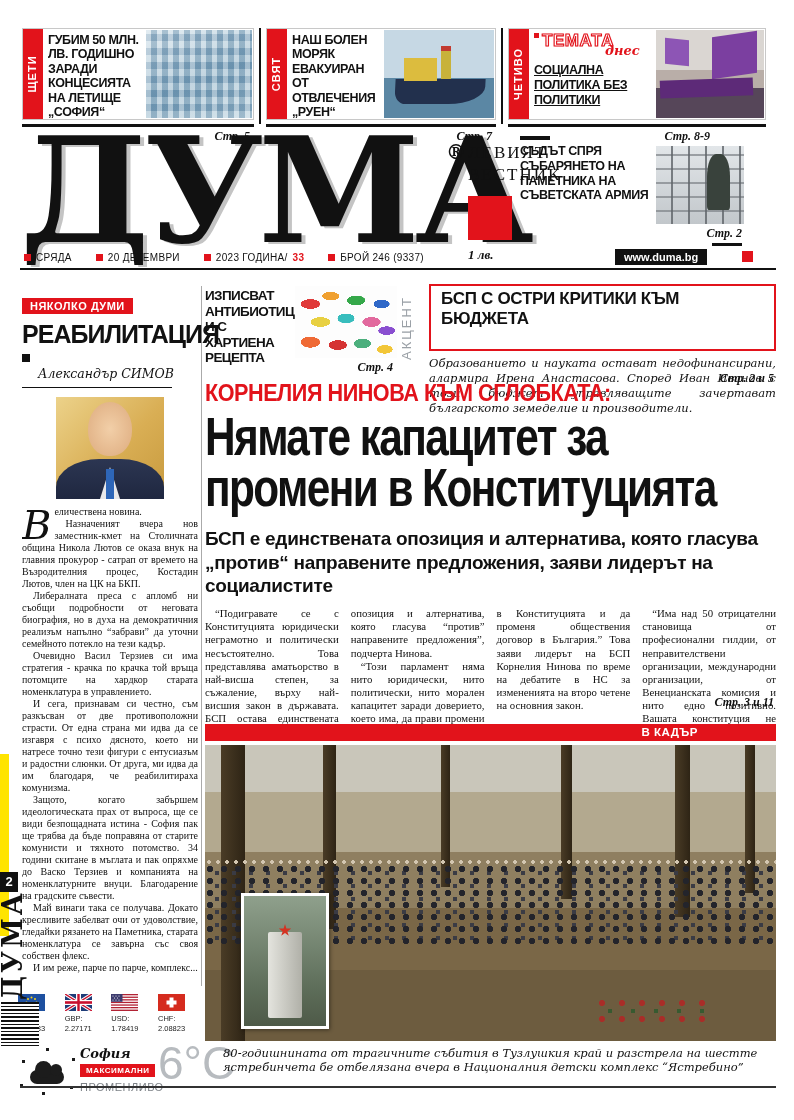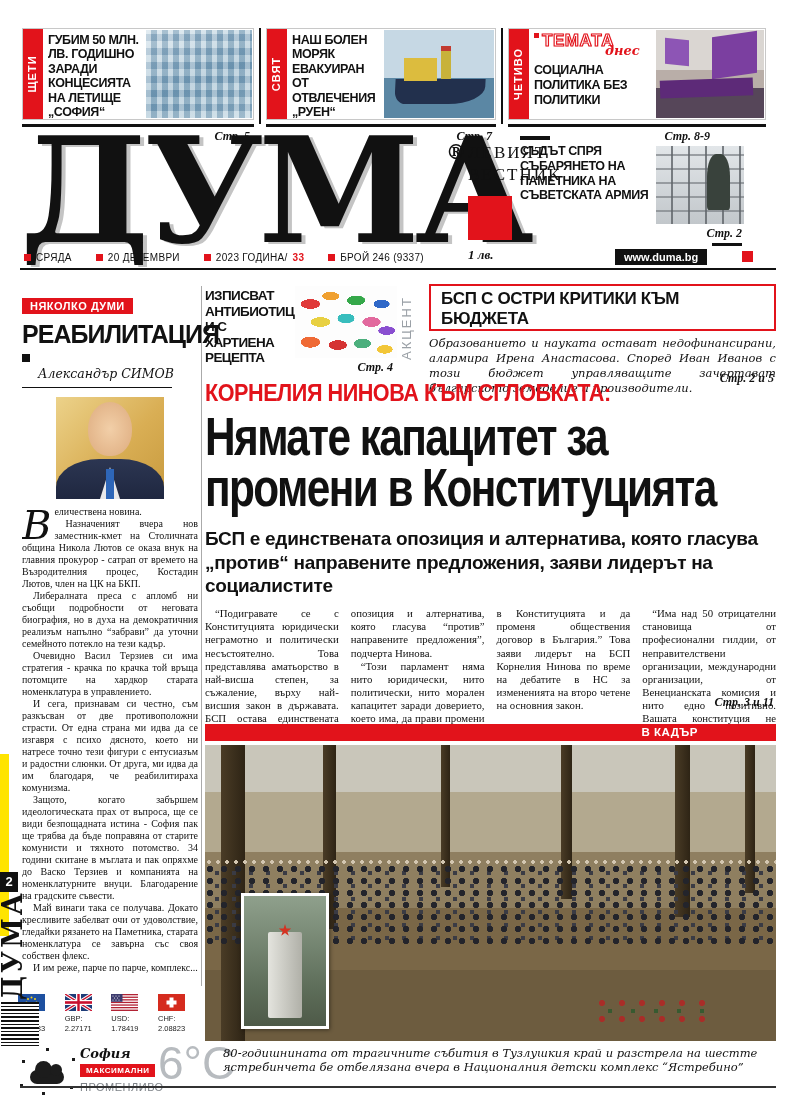--- a/index.html
+++ b/index.html
@@ -20,21 +20,21 @@
   .t1 .t-photo{width:106px}.t2 .t-photo{width:110px}.t3 .t-photo{width:108px}
   .t-rule{height:3px;background:#111;margin-top:4px;}
   .t-ref{text-align:right;font:bold italic 12px "Liberation Serif",serif;padding:2px 4px 0 0;}
   .t3 .t-ref{padding-right:56px;}
   .t3-left{flex:1;padding:2px 2px 0 5px;}
   .brand{position:relative;height:30px;margin-bottom:2px;}
   .brand-sq{position:absolute;left:0;top:2px;width:5px;height:5px;background:#e2131b;}
   .brand-main{position:absolute;left:8px;top:0;font:bold 17px "Liberation Sans",sans-serif;color:#fff;
       letter-spacing:0.5px;-webkit-text-stroke:1.1px #e2131b;text-shadow:0 0 1px #e2131b;}
   .brand-script{position:absolute;left:24px;top:12px;font:bold italic 13px "DejaVu Serif",serif;color:#e2131b;margin-left:47px;}
-  .t3-head{font:bold 12.5px/1.18 "Liberation Sans",sans-serif;letter-spacing:-0.4px;}
+  .t3-head{font:bold 12.5px/1.18 "Liberation Sans",sans-serif;letter-spacing:-0.4px;text-decoration:underline;}
 
   
   .airport{background:
     repeating-linear-gradient(90deg,rgba(255,255,255,.35) 0 5px,rgba(90,130,160,.32) 5px 11px),
     repeating-linear-gradient(0deg,rgba(255,255,255,.28) 0 7px,rgba(60,100,140,.22) 7px 14px),
     linear-gradient(160deg,#c2d7e3,#7fa7bf 55%,#a6c5d5);}
   .ship{position:relative;background:linear-gradient(180deg,#c6d8e4 0 55%,#5b87a4 55% 100%);overflow:hidden;}
   .ship i{position:absolute;display:block;}
   .ship .hull{left:10%;right:8%;bottom:16%;height:28%;background:#22304d;border-radius:0 0 40% 12%/0 0 70% 50%;transform:skewX(-3deg);}
   .ship .sup{left:18%;bottom:42%;width:30%;height:26%;background:#dcbc3e;}
@@ -138,21 +138,21 @@
 
   
   .right{position:absolute;left:205px;top:284px;width:571px;height:836px;}
   .health{position:absolute;left:0;top:2px;width:192px;height:90px;}
   .h-head{position:absolute;left:0;top:2px;width:92px;font:bold 13.5px/1.15 "Liberation Sans",sans-serif;letter-spacing:-0.6px;}
   .h-photo{position:absolute;left:90px;top:0;width:102px;height:72px;}
   .h-ref{position:absolute;right:4px;top:74px;font:bold italic 12px "Liberation Serif",serif;}
   .accent{position:absolute;left:198px;top:0;width:373px;height:94px;}
   .a-label{position:absolute;left:-4px;top:4px;height:72px;writing-mode:vertical-rl;transform:rotate(180deg);
       font:13px "Liberation Sans",sans-serif;color:#9aa0a6;letter-spacing:2px;}
-  .a-box{margin-left:26px;border:2px solid #e2131b;padding:3px 10px 0;
+  .a-box{margin-left:26px;border:2px solid #e2131b;padding:3px 10px 20px;
       font:bold 17px "Liberation Sans",sans-serif;letter-spacing:-0.3px;}
   .a-text{margin:5px 0 0 26px;font:italic 11.5px/1.3 "DejaVu Serif",serif;text-align:justify;}
   .a-ref{position:absolute;right:2px;bottom:-8px;font:bold italic 12px "Liberation Serif",serif;}
 
   .mstory{position:absolute;left:0;top:96px;width:571px;height:330px;}
   .m-kicker{font:bold 23px "Liberation Sans",sans-serif;color:#e2131b;letter-spacing:-0.5px;
       transform:scaleX(.94);transform-origin:left;}
   .m-headline{margin-top:4px;font:bold 53px/0.97 "Liberation Sans",sans-serif;letter-spacing:-2px;
       transform:scaleX(.8);transform-origin:left;white-space:nowrap;}
   .m-headline span{display:block;}

